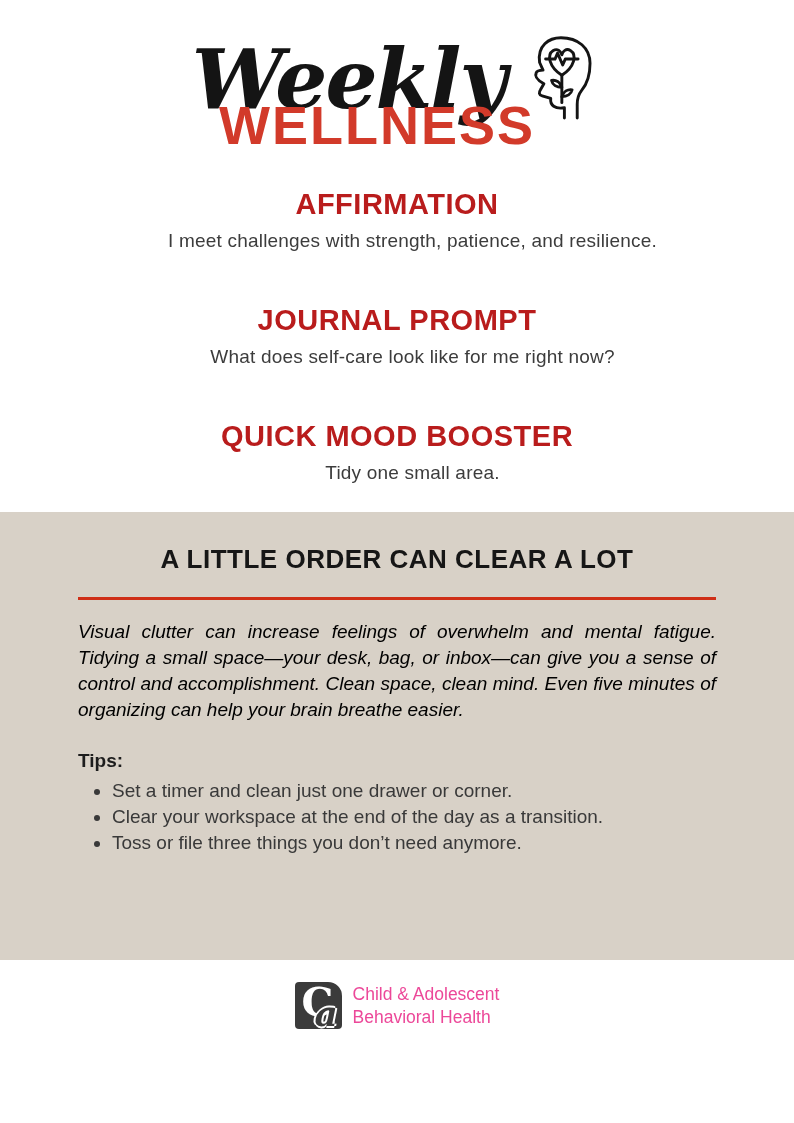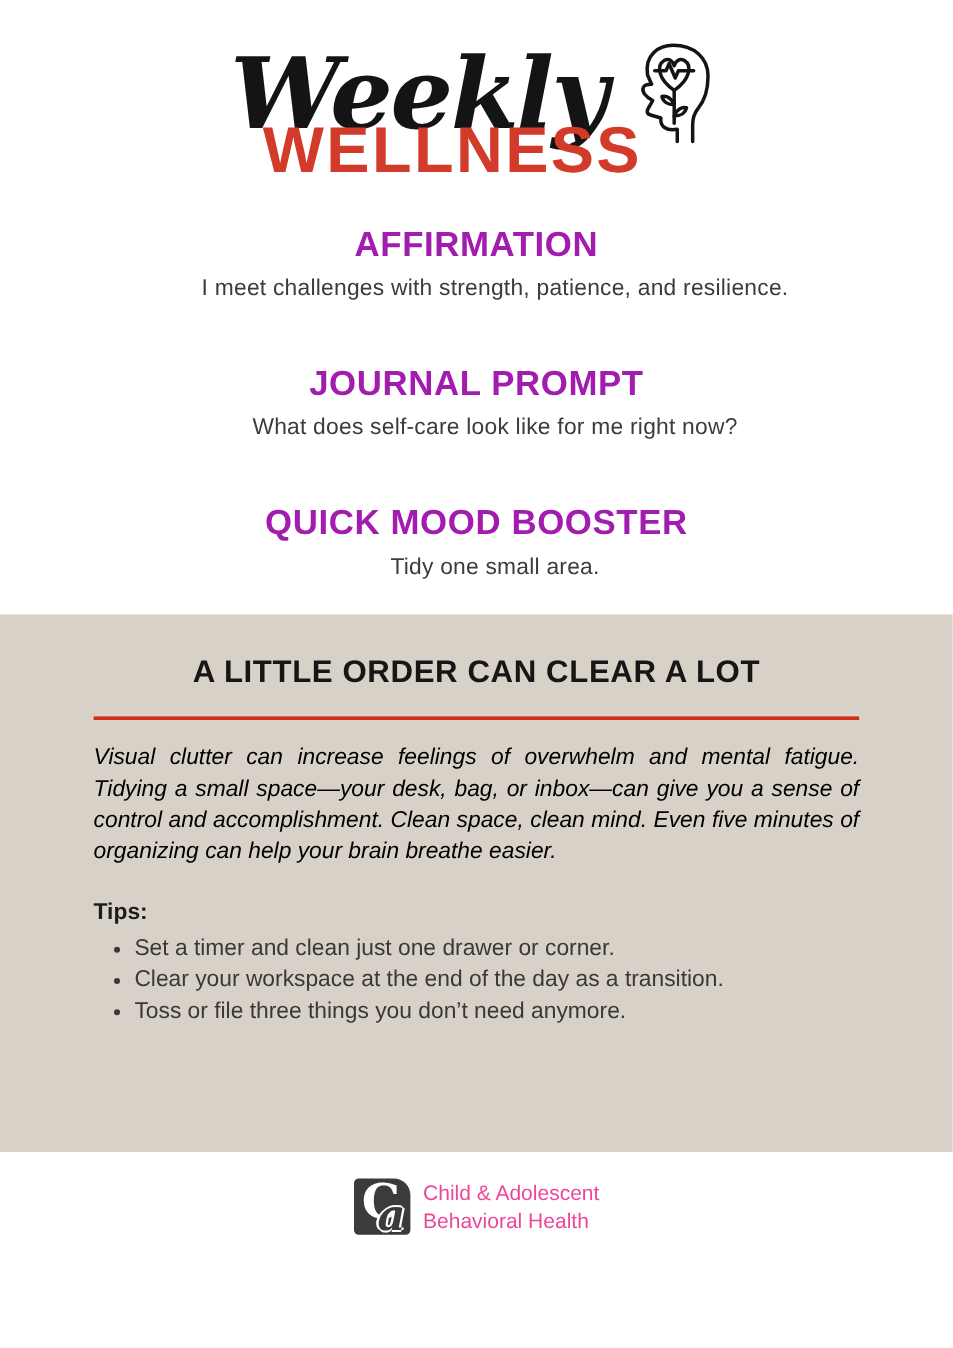--- a/index.html
+++ b/index.html
@@ -26,21 +26,21 @@
   .logo-icon { width: 94px; height: 90px; margin-top: -4px; }
   .logo-caps {
     font-size: 54px; font-weight: 800; letter-spacing: 2px;
     color: #d23a2a; line-height: 1; margin-top: -24px;
     margin-left: -40px;
   }
 
   
   .section { text-align: center; }
   .section-heading {
-    font-size: 29px; font-weight: 800; letter-spacing: 0.5px; color: #a21caf;
+    font-size: 29px; font-weight: 800; letter-spacing: 0.5px; color: #b91c1c;
   }
   .section-text {
     font-size: 19px; color: #3c3c3c; margin-top: 9px; letter-spacing: 0.2px; padding-left: 31px;
   }
   .sec-1 { margin-top: 36px; }
   .sec-2 { margin-top: 52px; }
   .sec-3 { margin-top: 52px; }
 
   
   .band {

